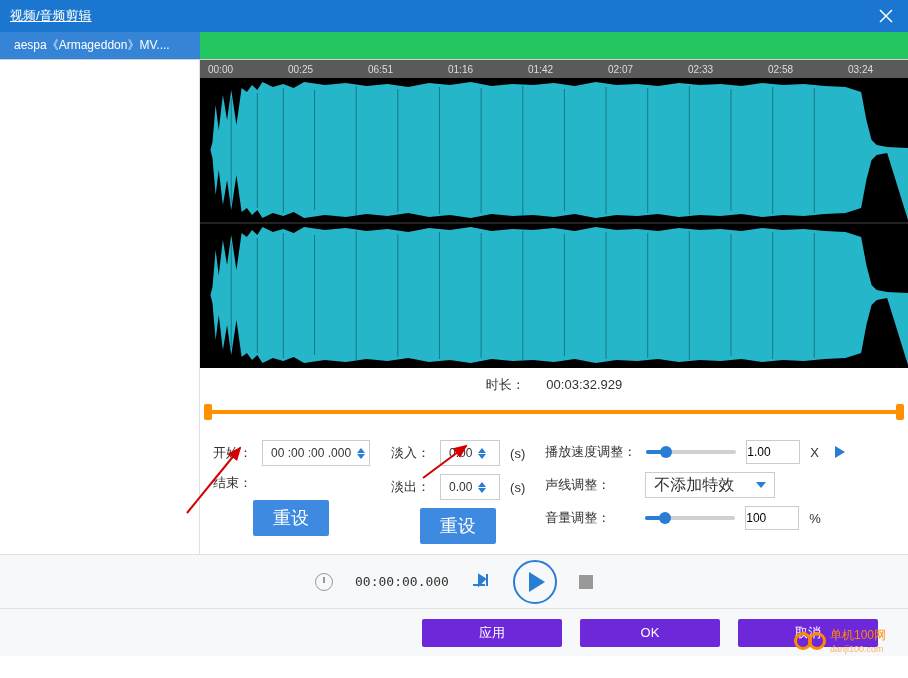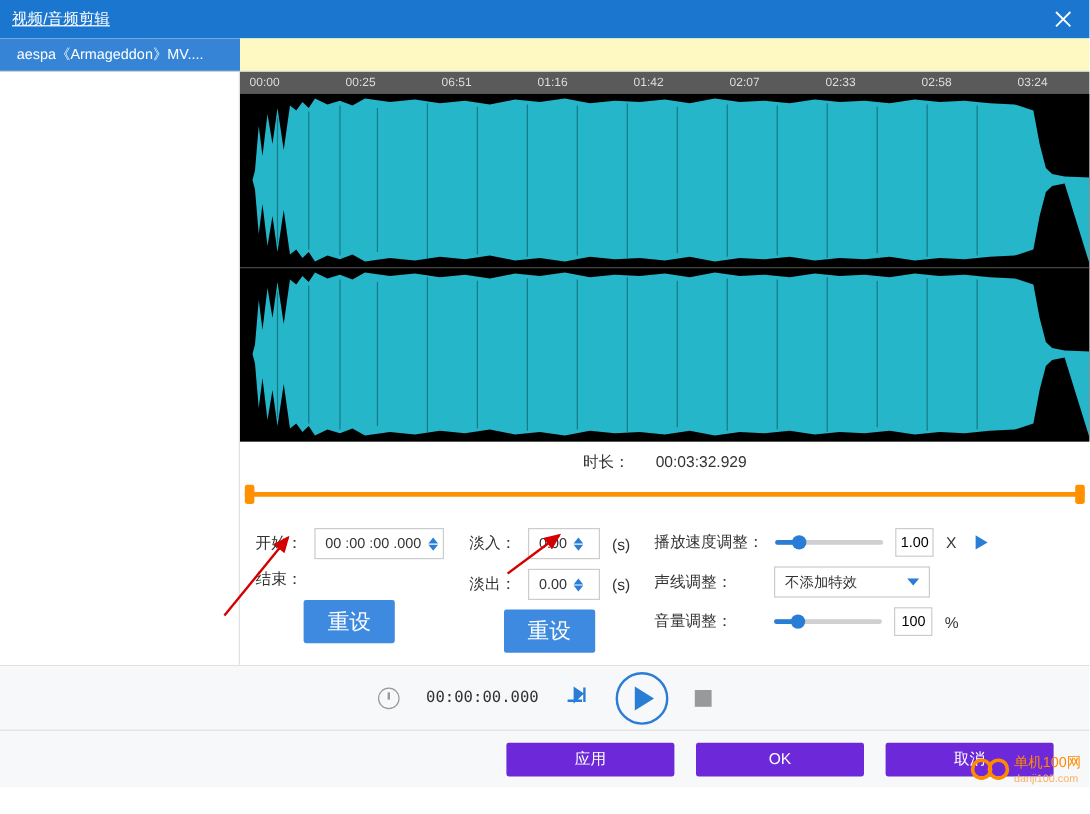--- a/index.html
+++ b/index.html
@@ -3,21 +3,21 @@
 <meta charset="utf-8">
 <style>
 * { box-sizing: border-box; margin: 0; padding: 0; font-family: "Microsoft YaHei", Arial, sans-serif; }
 body { background: #fff; width: 908px; height: 678px; overflow: hidden; position: relative; }
 
 .titlebar { background: #1b76cf; color: #fff; height: 32px; display: flex; align-items: center; padding: 0 10px; justify-content: space-between; text-decoration: underline; }
 .titlebar .title { font-size: 13px; }
 .titlebar .close { width: 24px; height: 24px; display: flex; align-items: center; justify-content: center; cursor: pointer; }
 .titlebar .close svg { stroke: #fff; }
 
-.tabs { height: 28px; background: #fef9c3; border-bottom: 1px solid #d0d0d0; display: flex; }
+.tabs { height: 28px; background: #22c55e; border-bottom: 1px solid #d0d0d0; display: flex; }
 .tab { background: #3584d6; color: #fff; font-size: 12px; padding: 0 14px; display: flex; align-items: center; min-width: 200px; }
 
 .main { display: flex; height: 494px; }
 .sidebar { width: 200px; background: #fff; border-right: 1px solid #e0e0e0; }
 .content { flex: 1; padding: 0; background: #fff; position: relative; }
 
 .ruler { height: 18px; background: #5a5a5a; display: flex; align-items: center; position: relative; font-size: 10px; color: #ddd; }
 .ruler span { position: absolute; }
 
 .waveform { height: 290px; background: #000; position: relative; overflow: hidden; }
@@ -39,42 +39,42 @@
 .spinner .arrows span { width: 0; height: 0; border-left: 4px solid transparent; border-right: 4px solid transparent; cursor: pointer; }
 .spinner .arrows .up { border-bottom: 5px solid #2a7dd4; }
 .spinner .arrows .down { border-top: 5px solid #2a7dd4; }
 
 .btn-reset { background: #3e8ae0; color: #fff; border: none; padding: 6px 20px; font-size: 18px; cursor: pointer; border-radius: 2px; }
 
 .slider { position: relative; width: 90px; height: 4px; background: #d0d0d0; border-radius: 2px; }
 .slider .fill { position: absolute; height: 100%; background: #2a7dd4; border-radius: 2px; }
 .slider .thumb { position: absolute; top: -4px; width: 12px; height: 12px; background: #2a7dd4; border-radius: 50%; cursor: pointer; }
 
-.numbox { border: 1px solid #ccc; width: 32px; height: 24px; text-align: center; font-size: 12px; }
+.numbox { border: 1px solid #ccc; width: 54px; height: 24px; font-size: 12px; }
 .play-sm { width: 22px; height: 22px; display: flex; align-items: center; justify-content: center; cursor: pointer; }
 .play-sm .tri { width: 0; height: 0; border-left: 10px solid #2a7dd4; border-top: 6px solid transparent; border-bottom: 6px solid transparent; }
 
-.select { border: 1px solid #ccc; height: 26px; width: 130px; display: flex; align-items: center; padding: 0 8px; font-size: 12px; color: #333; justify-content: space-between; cursor: pointer; }
+.select { border: 1px solid #ccc; height: 26px; width: 130px; display: flex; align-items: center; padding: 0 8px; font-size: 16px; color: #333; justify-content: space-between; cursor: pointer; }
 .select .chev { width: 0; height: 0; border-left: 5px solid transparent; border-right: 5px solid transparent; border-top: 6px solid #2a7dd4; }
 
 .arrow-annotation { position: absolute; pointer-events: none; }
 
 .playbar { height: 54px; border-top: 1px solid #e0e0e0; background: #f7f8f9; display: flex; align-items: center; justify-content: center; gap: 22px; }
 .clock-icon { width: 18px; height: 18px; border: 1.5px solid #999; border-radius: 50%; position: relative; }
 .clock-icon::after { content: ""; position: absolute; top: 3px; left: 7px; width: 1.5px; height: 6px; background: #999; }
 .time-disp { font-family: monospace; font-size: 13px; color: #333; }
 .jump-icon { cursor: pointer; }
 .play-big { width: 44px; height: 44px; border: 2px solid #2a7dd4; border-radius: 50%; display: flex; align-items: center; justify-content: center; cursor: pointer; }
 .play-big .tri { width: 0; height: 0; border-left: 16px solid #2a7dd4; border-top: 10px solid transparent; border-bottom: 10px solid transparent; margin-left: 4px; }
 .stop-icon { width: 14px; height: 14px; background: #999; cursor: pointer; }
 
 .footer { height: 48px; border-top: 1px solid #e0e0e0; background: #f7f8f9; display: flex; align-items: center; justify-content: flex-end; gap: 18px; padding: 0 30px; position: relative; }
 .btn { background: #6d28d9; color: #fff; border: none; width: 140px; height: 28px; font-size: 13px; cursor: pointer; border-radius: 2px; }
 
-.watermark { position: absolute; right: 7px; bottom: 24px; font-size: 12px; color: #ff8a00; display: flex; align-items: center; gap: 4px; }
+.watermark { position: absolute; right: 22px; bottom: 24px; font-size: 12px; color: #ff8a00; display: flex; align-items: center; gap: 4px; }
 .watermark .circ { width: 18px; height: 18px; border: 3px solid #ff8a00; border-radius: 50%; display: inline-block; }
 </style>
 </head>
 <body>
 
 <div class="titlebar">
   <span class="title">视频/音频剪辑</span>
   <div class="close">
     <svg width="14" height="14" viewBox="0 0 14 14">
         <line x1="1" y1="1" x2="13" y2="13" stroke-width="1.5"></line>

